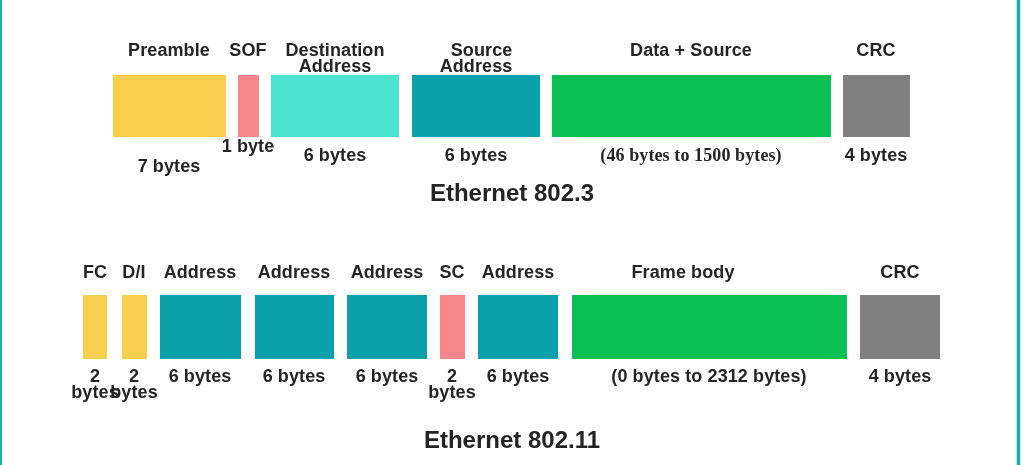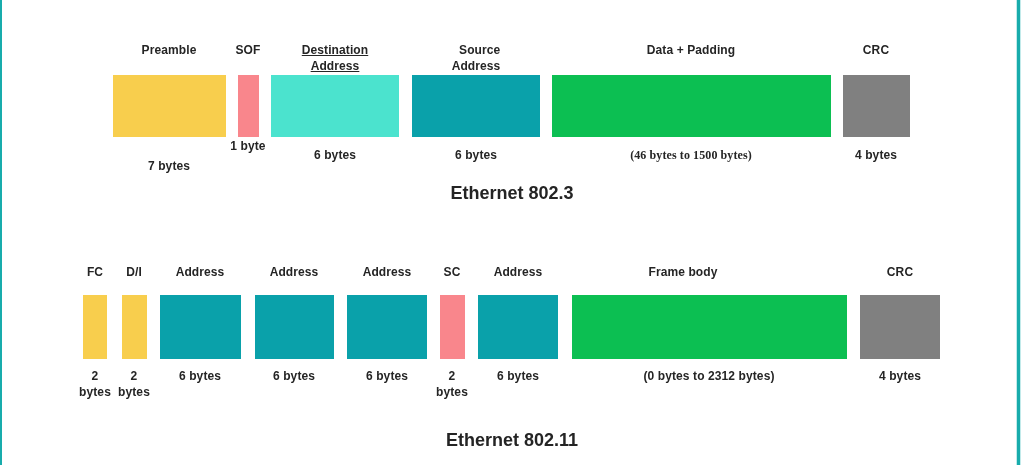--- a/index.html
+++ b/index.html
@@ -4,28 +4,28 @@
 <style>
   html,body { margin:0; padding:0; background:#ffffff; }
   #canvas {
     position:relative; width:1024px; height:465px; overflow:hidden;
     background:#ffffff;
     font-family:"Liberation Sans", "DejaVu Sans", sans-serif;
     color:#252525;
   }
   .lbl, .sz {
     position:absolute; transform:translateX(-50%);
-    text-align:center; font-size:12px; font-weight:700;
+    text-align:center; font-size:18px; font-weight:700;
     line-height:16px; white-space:pre-line; width:max-content;
     letter-spacing:0.1px; color:#252525;
   }
   .box { position:absolute; }
   .title {
     position:absolute; transform:translateX(-50%);
-    font-size:18px; font-weight:700; line-height:20px;
+    font-size:24px; font-weight:700; line-height:20px;
     width:max-content; color:#242424;
   }
   .edge { position:absolute; top:0; height:465px; }
 </style>
 </head>
 <body>
 
 <div id="canvas">
 
   <div class="edge" style="left: 0px; width: 2px; background: rgb(24, 172, 172);"></div>
@@ -36,31 +36,31 @@
   <div>
 
     <div class="lbl" style="left:169px; top:42px;">Preamble</div>
     <div class="box" style="left: 113px; top: 75px; width: 113px; height: 62px; background: rgb(248, 206, 77);"></div>
     <div class="sz" style="left:169px; top:158px;">7 bytes</div>
 
     <div class="lbl" style="left:248px; top:42px;">SOF</div>
     <div class="box" style="left: 238px; top: 75px; width: 21px; height: 62px; background: rgb(249, 134, 140);"></div>
     <div class="sz" style="left:248px; top:138px;">1 byte</div>
 
-    <div class="lbl" style="left:335px; top:42px;text-decoration:underline;">Destination
+    <div class="lbl" style="left:335px; top:42px;">Destination
 Address</div>
     <div class="box" style="left: 271px; top: 75px; width: 128px; height: 62px; background: rgb(75, 227, 206);"></div>
     <div class="sz" style="left:335px; top:147px;">6 bytes</div>
 
     <div class="lbl" style="left:476px; top:42px;text-align:right;">Source
 Address</div>
     <div class="box" style="left: 412px; top: 75px; width: 128px; height: 62px; background: rgb(10, 161, 170);"></div>
     <div class="sz" style="left:476px; top:147px;">6 bytes</div>
 
-    <div class="lbl" style="left:691px; top:42px;">Data + Padding</div>
+    <div class="lbl" style="left:691px; top:42px;">Data + Source</div>
     <div class="box" style="left: 552px; top: 75px; width: 279px; height: 62px; background: rgb(12, 191, 82);"></div>
     <div class="sz" style="left:691px; top:147px;font-family:Liberation Serif, serif;">(46 bytes to 1500 bytes)</div>
 
     <div class="lbl" style="left:876px; top:42px;">CRC</div>
     <div class="box" style="left: 843px; top: 75px; width: 67px; height: 62px; background: rgb(128, 128, 128);"></div>
     <div class="sz" style="left:876px; top:147px;">4 bytes</div>
 
     <div class="title" style="left:512px; top:183px;">Ethernet 802.3</div>
   </div>
 

